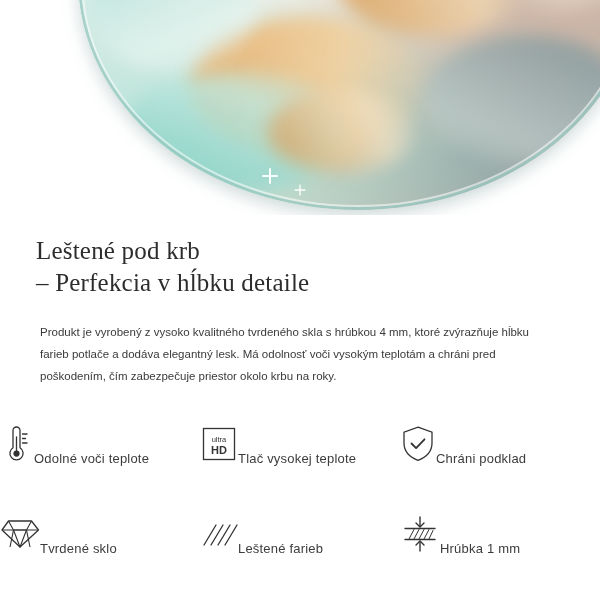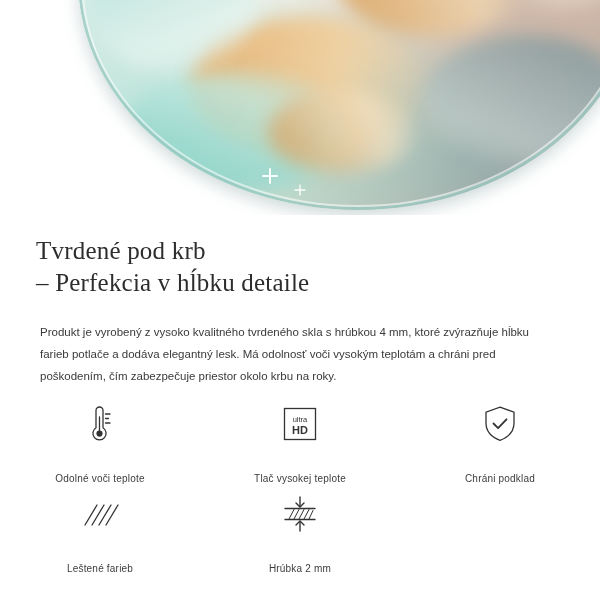--- a/index.html
+++ b/index.html
@@ -120,34 +120,34 @@
     left: 0;
     top: 395px;
     width: 600px;
     display: grid;
     grid-template-columns: repeat(3, 1fr);
     grid-template-rows: 90px 90px;
     row-gap: 0;
   }
   .feature {
     display: flex;
-    flex-direction: column;
+    flex-direction: row;
     align-items: center;
     justify-content: flex-start;
     padding-top: 8px;
   }
   .feature .ico {
     height: 42px;
     display: flex;
     align-items: center;
     justify-content: center;
   }
   .feature .cap {
     margin-top: 28px;
-    font-size: 10px;
+    font-size: 13px;
     color: #3c3c3c;
     text-align: center;
     letter-spacing: .2px;
   }
   svg { display: block; }
 </style>
 </head>
 <body>
 
 <div class="page">
@@ -163,21 +163,21 @@
       <div class="swirl s7"></div>
       <div class="rim"></div>
       <div class="rim-inner"></div>
     </div>
     <span class="sparkle sp1"></span>
     <span class="sparkle sp2"></span>
   </div>
 
   <div class="content">
     <h1 class="headline">
-      <span>Tvrdené pod krb</span>
+      <span>Leštené pod krb</span>
       <span class="line2">– Perfekcia v hĺbku detaile</span>
     </h1>
     <p class="body-copy">Produkt je vyrobený z vysoko kvalitného tvrdeného skla s hrúbkou 4 mm, ktoré zvýrazňuje hĺbku farieb potlače a dodáva elegantný lesk. Má odolnosť voči vysokým teplotám a chráni pred poškodením, čím zabezpečuje priestor okolo krbu na roky.</p>
   </div>
 
   <div class="features">
 
     <div class="feature">
       <div class="ico">
         <svg width="34" height="40" viewBox="0 0 34 40" fill="none" stroke="#333" stroke-width="1.3" stroke-linecap="round">
@@ -206,20 +206,32 @@
     <div class="feature">
       <div class="ico">
         <svg width="36" height="40" viewBox="0 0 36 40">
           <path d="M18 3.2 L32 8.2 V19c0 8.4-5.8 14.2-14 17.4C9.8 33.2 4 27.4 4 19V8.2L18 3.2z" fill="none" stroke="#333" stroke-width="1.3"></path>
           <path d="M11.5 19.5l4.6 4.6 8.4-8.8" fill="none" stroke="#333" stroke-width="1.8" stroke-linecap="round" stroke-linejoin="round"></path>
         </svg>
       </div>
       <div class="cap">Chráni podklad</div>
     </div>
 
+    <div class="feature">
+      <div class="ico">
+        <svg width="40" height="34" viewBox="0 0 40 34">
+          <path d="M8.5 4h23l7 9-18.5 17L2 13l6.5-9z" fill="none" stroke="#333" stroke-width="1.3" stroke-linejoin="round"></path>
+          <path d="M2 13h36" stroke="#333" stroke-width="1.1"></path>
+          <path d="M8.5 4l5 9-3.5 17" stroke="#333" stroke-width="1.1" fill="none"></path>
+          <path d="M31.5 4l-5 9 3.5 17" stroke="#333" stroke-width="1.1" fill="none"></path>
+          <path d="M13.5 13h13l-6.5 17-6.5-17z" fill="none" stroke="#333" stroke-width="1.1" stroke-linejoin="round"></path>
+        </svg>
+      </div>
+      <div class="cap">Tvrdené sklo</div>
+    </div>
 
     <div class="feature">
       <div class="ico">
         <svg width="38" height="34" viewBox="0 0 38 34">
           <g stroke="#333" stroke-width="1.3" stroke-linecap="round">
             <line x1="4" y1="28" x2="16" y2="8"></line>
             <line x1="11" y1="28" x2="23" y2="8"></line>
             <line x1="18" y1="28" x2="30" y2="8"></line>
             <line x1="25" y1="28" x2="37" y2="8"></line>
           </g>
@@ -241,17 +253,17 @@
           </g>
           <g stroke="#333" stroke-width="1" stroke-linecap="round">
             <line x1="9" y1="24" x2="14" y2="14.5"></line>
             <line x1="14" y1="24" x2="19" y2="14.5"></line>
             <line x1="19" y1="24" x2="24" y2="14.5"></line>
             <line x1="24" y1="24" x2="29" y2="14.5"></line>
             <line x1="29" y1="24" x2="33" y2="15.5"></line>
           </g>
         </svg>
       </div>
-      <div class="cap">Hrúbka 2 mm</div>
+      <div class="cap">Hrúbka 1 mm</div>
     </div>
 
   </div>
 </div>
 
 </body></html>

